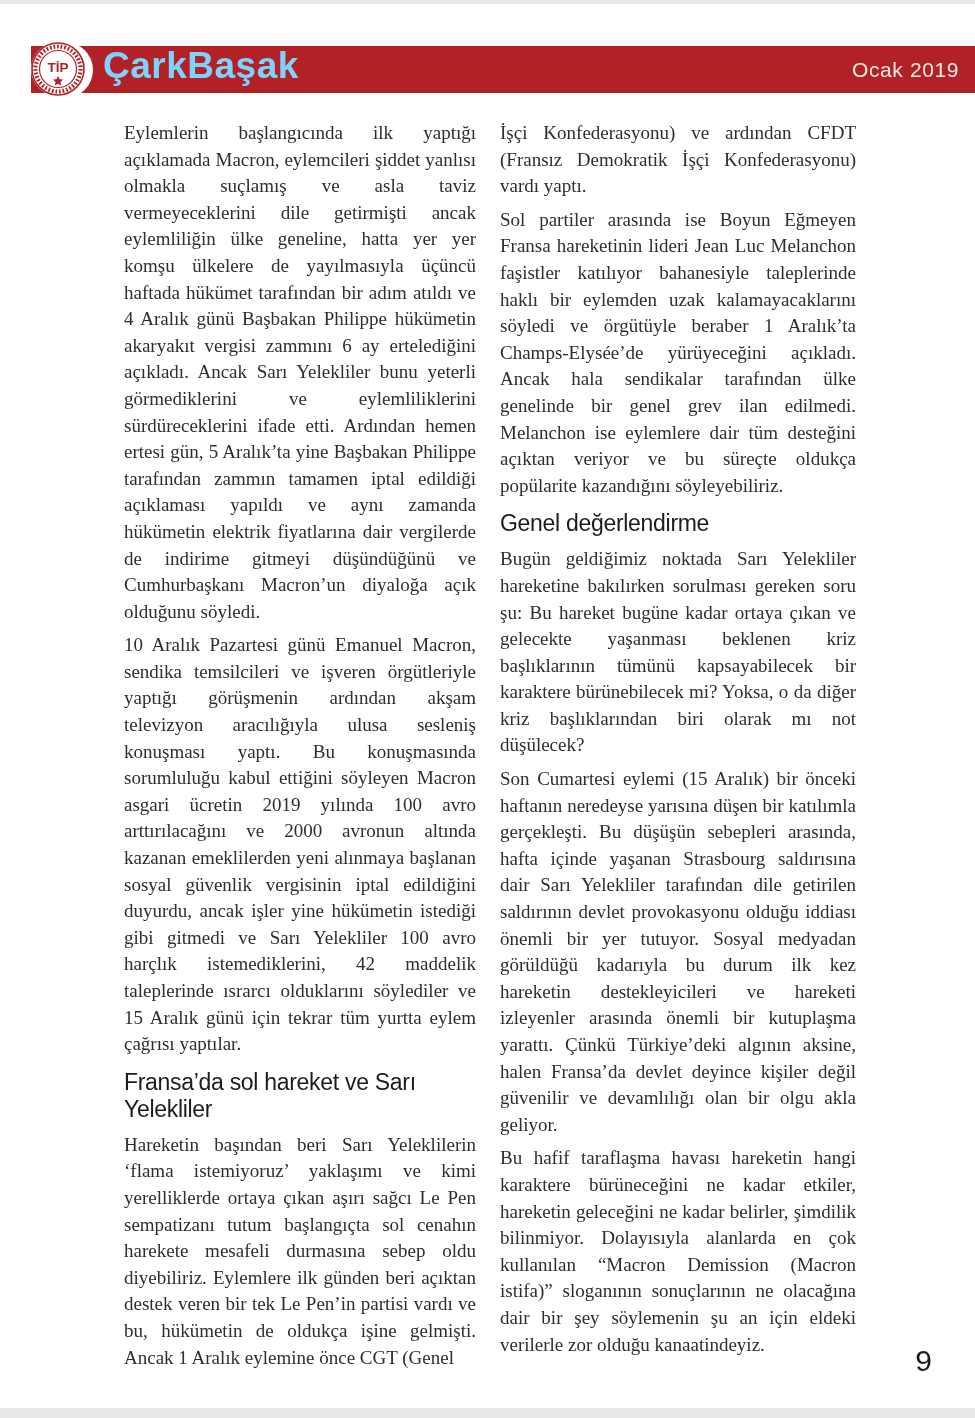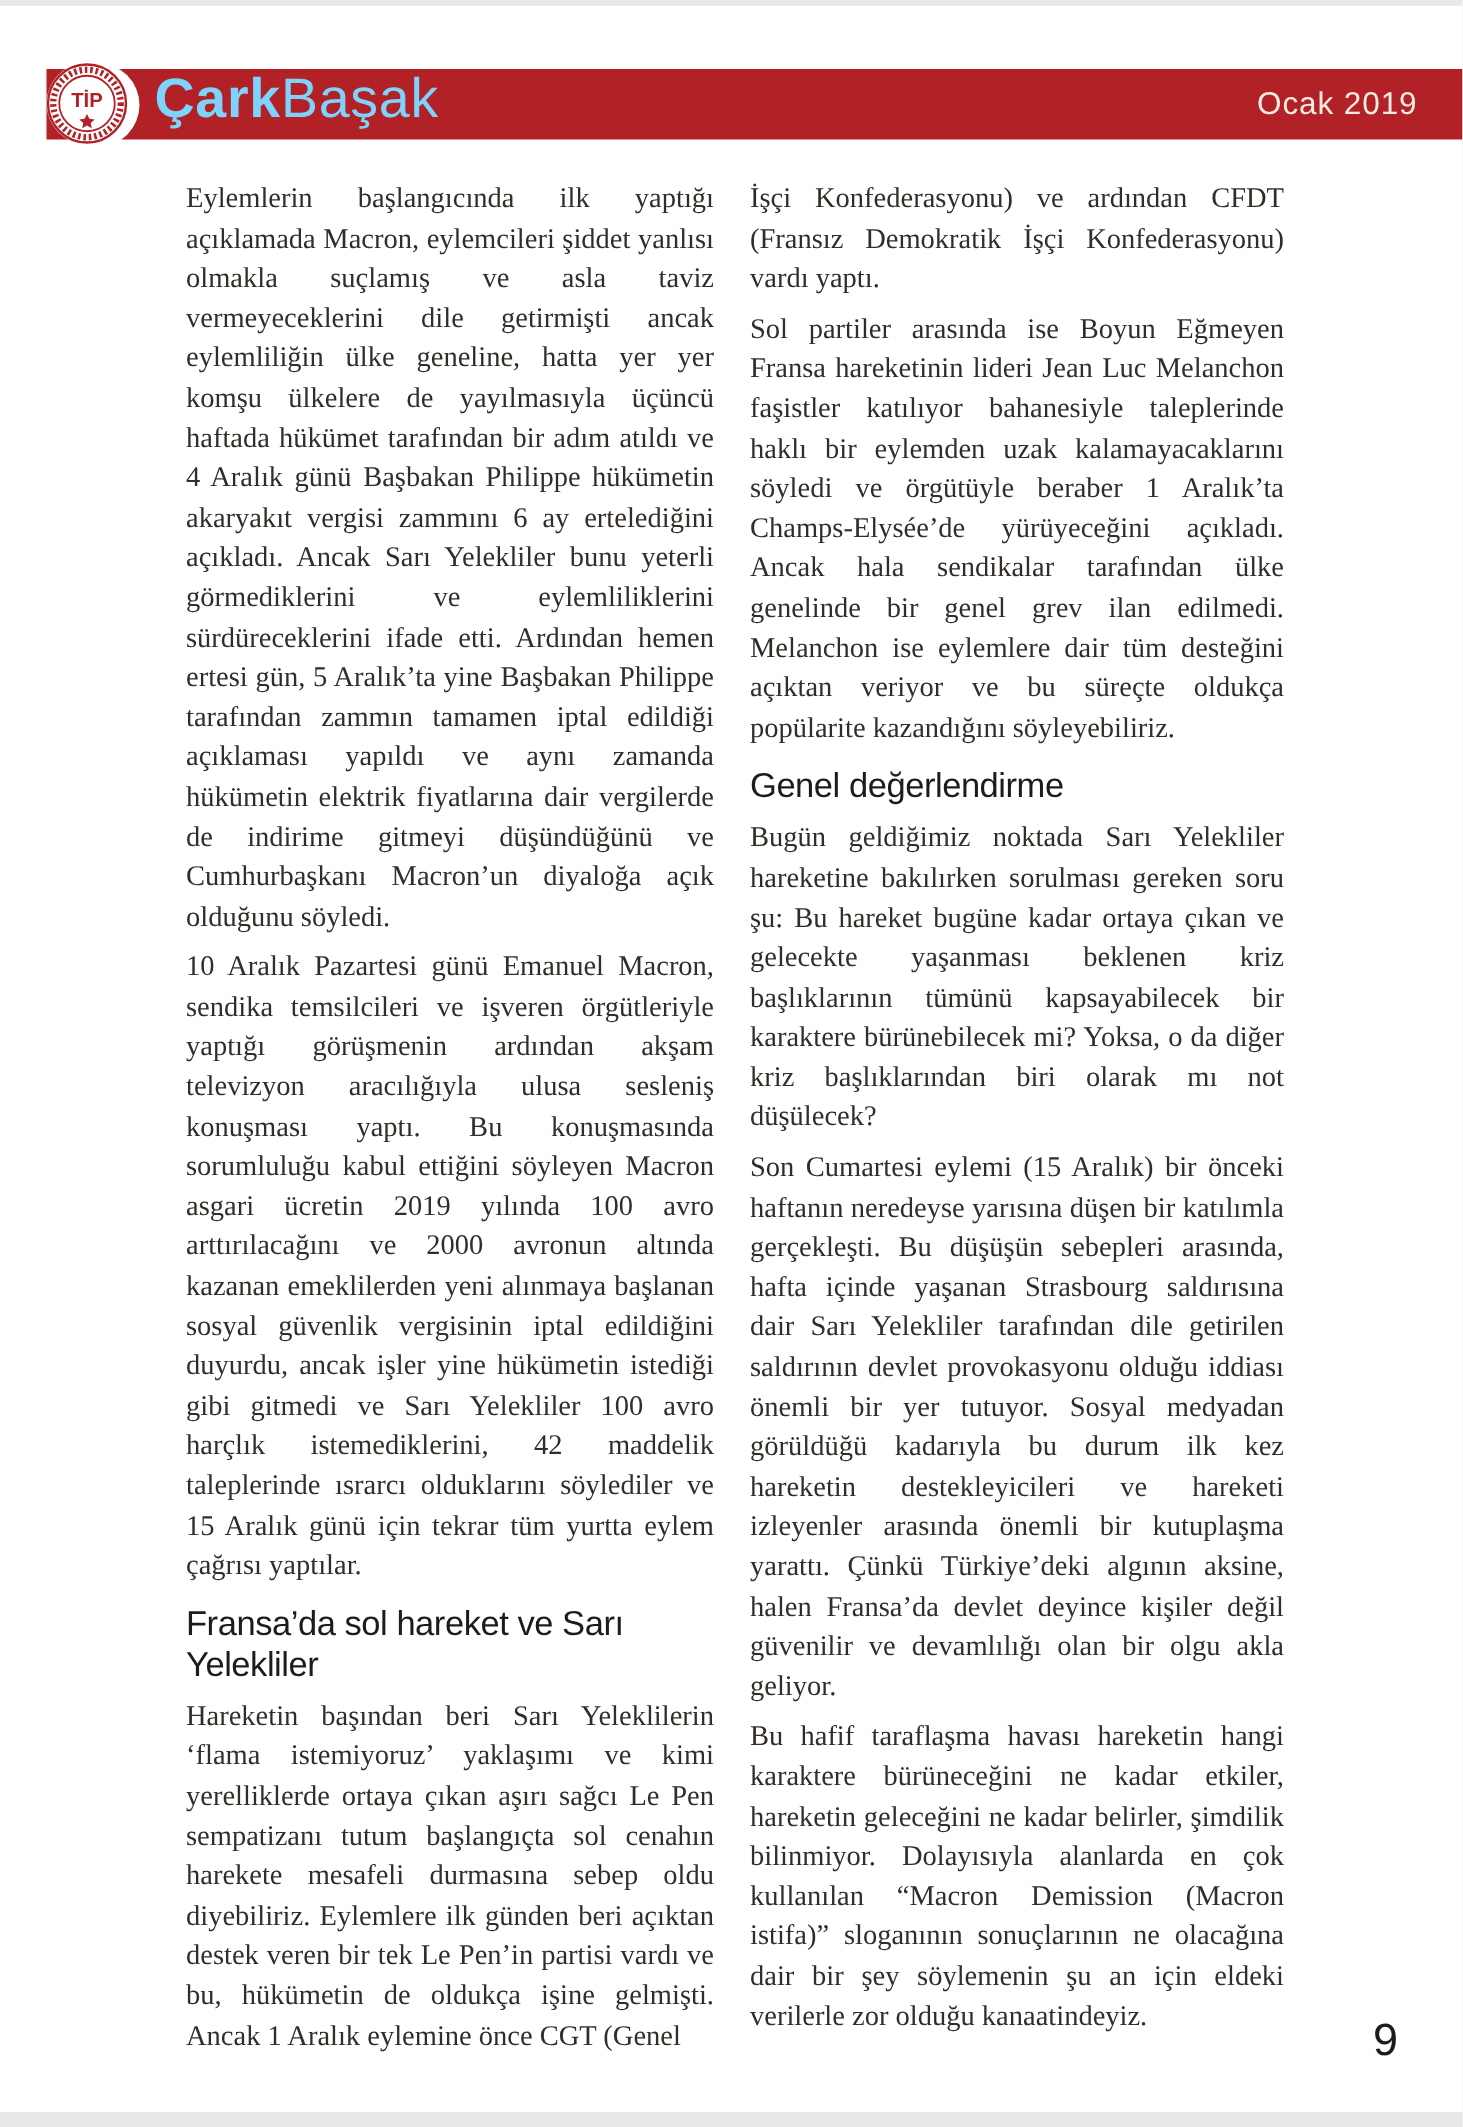--- a/index.html
+++ b/index.html
@@ -17,23 +17,23 @@
   .logo-bg{
     position:absolute;left:7px;top:3px;width:56px;height:56px;border-radius:50%;
     background:#ffffff;
   }
   .logo-svg{position:absolute;left:0;top:1px;width:58px;height:58px;}
   .masthead{
     position:absolute;left:72px;top:1px;height:45px;display:flex;align-items:flex-start;
     color:#7dd3fc;font-size:37px;letter-spacing:0.5px;line-height:1;
   }
   .masthead .bold{font-weight:800;}
-  .masthead .light{font-weight:400;}
+  .masthead .light{font-weight:700;}
   .issue-date{
-    position:absolute;right:30px;top:0;height:47px;display:flex;align-items:center;
+    position:absolute;right:16px;top:0;height:47px;display:flex;align-items:center;
     color:#f7ebe2;font-size:21px;font-weight:500;letter-spacing:0.6px;
   }
   
   .col{
     position:absolute;top:116px;
     font-family:"Liberation Serif","DejaVu Serif",serif;
     color:#322d28;font-size:19px;line-height:26.6px;
     text-align:justify;hyphens:auto;-webkit-hyphens:auto;
   }
   .col-left{left:124px;width:352px;}

